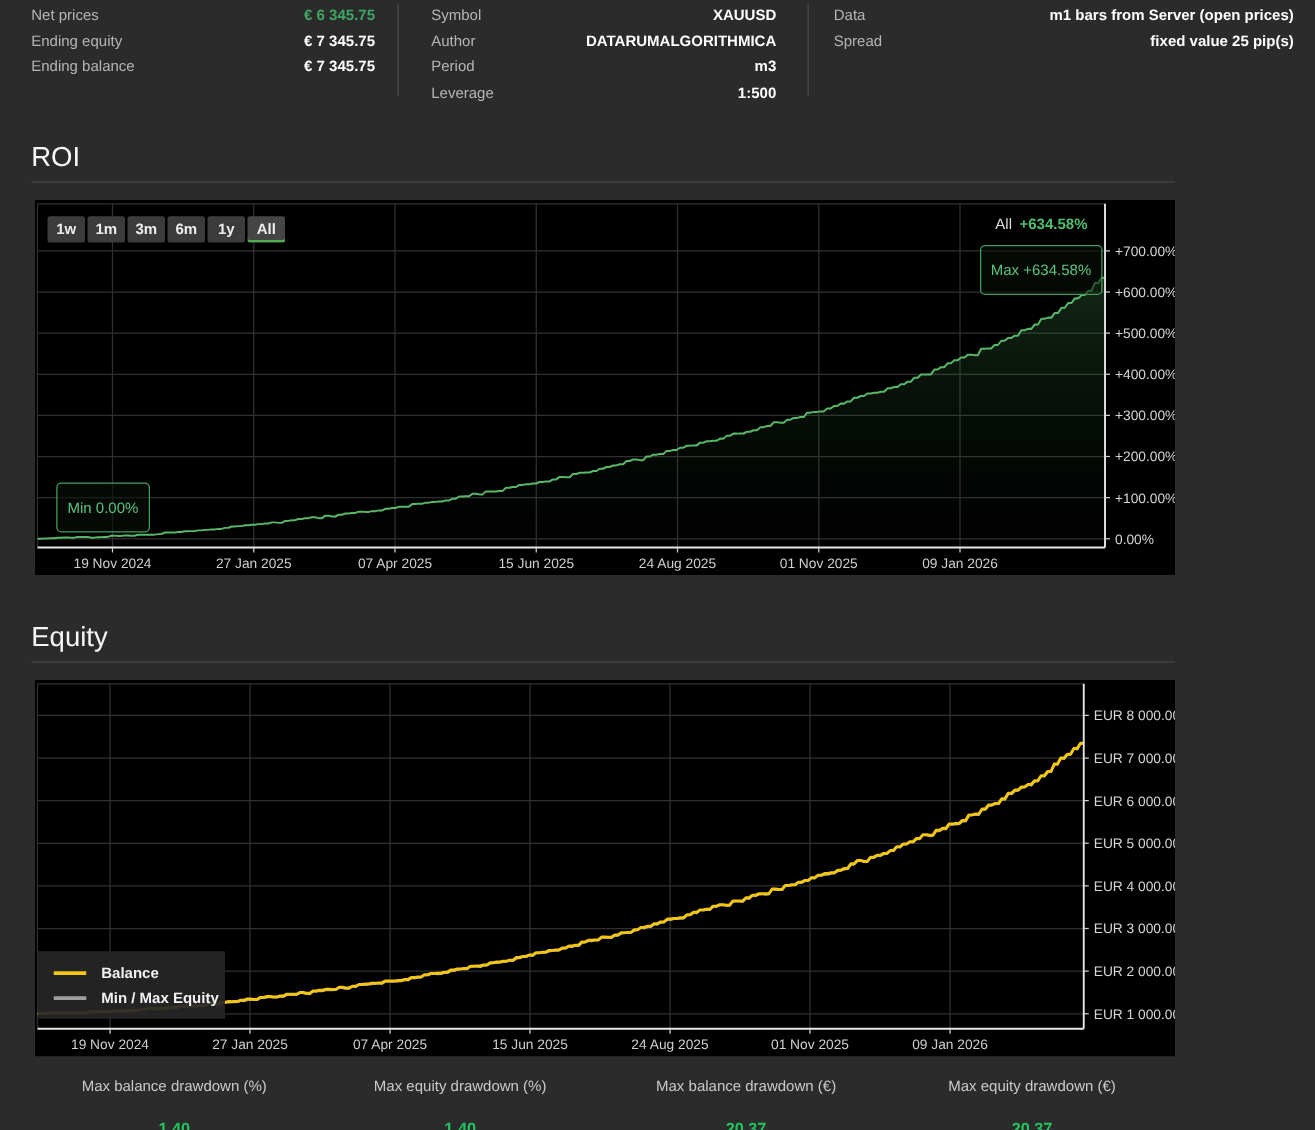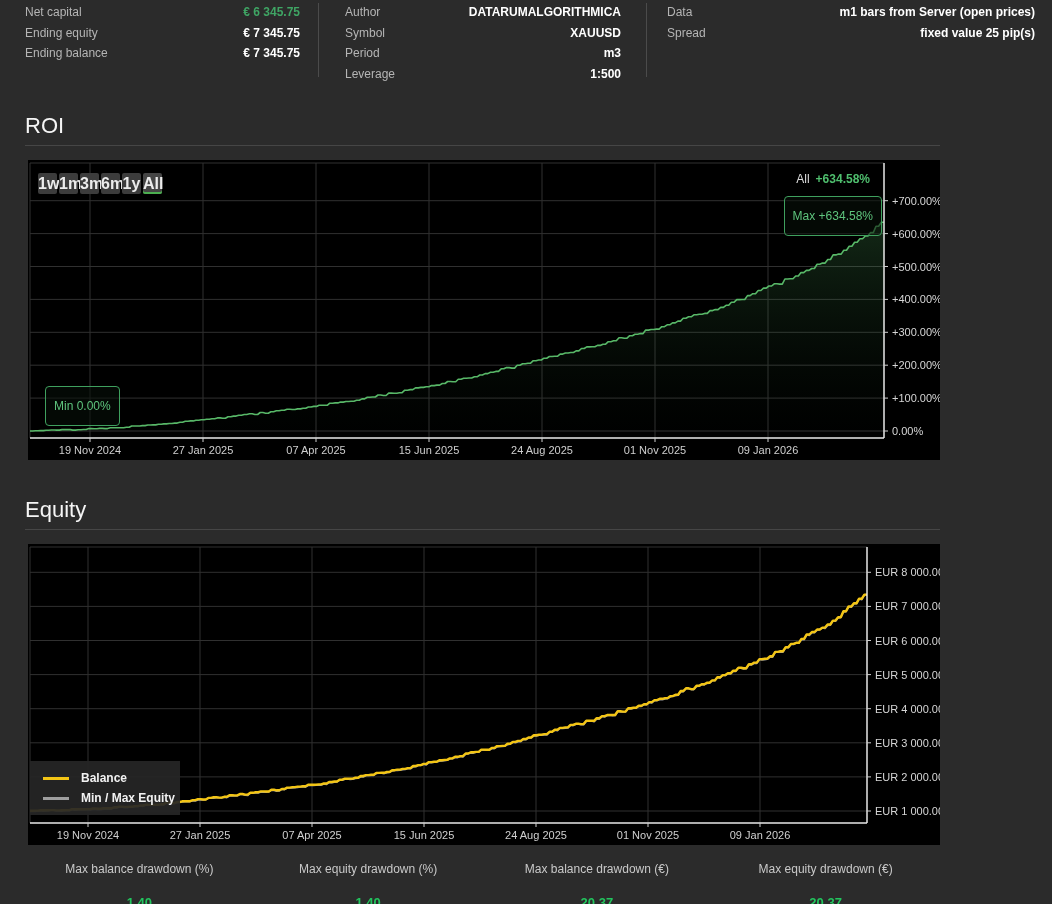--- a/index.html
+++ b/index.html
@@ -25,21 +25,21 @@
   
   .section-title{color:#f5f5f5;font-size:22px;font-weight:400;line-height:26px;margin:29px 0 0 0;}
   .section-title.mt2{margin-top:37px;}
   .rule{border:none;border-top:1px solid #464646;margin:6px 0 14px 0;width:915px;}
   
   .chart-box{position:relative;width:912px;height:300px;background:#000;margin-left:3px;}
   .chart-box.eq{height:301px;}
   .chart-box svg{display:block;position:absolute;left:0;top:0;}
   svg text{font-family:"Liberation Sans",sans-serif;}
   .range-buttons{position:absolute;left:10px;top:13px;display:flex;gap:2px;}
-  .rbtn{width:19px;height:21px;background:#3c3c3c;color:#ececec;font-size:16px;font-weight:700;
+  .rbtn{width:30px;height:21px;background:#3c3c3c;color:#ececec;font-size:12px;font-weight:700;
         text-align:center;line-height:21px;border:none;border-radius:2px;padding:0;cursor:pointer;
         font-family:"Liberation Sans",sans-serif;}
   .rbtn.active{background:#454545;box-shadow:inset 0 -2px 0 #4caf50;}
   .roi-current{position:absolute;top:12px;right:70px;font-size:12px;color:#dcdcdc;}
   .roi-current .val{color:#4fbf6e;font-weight:700;margin-left:6px;}
   .badge{position:absolute;font-size:12px;color:#5ec47d;border:1px solid #3fa05e;border-radius:4px;
          padding:12px 8px;background:rgba(8,16,10,0.55);white-space:nowrap;}
   .badge.max{top:36px;right:58px;}
   .badge.min{left:17px;bottom:34px;}
   .legend{position:absolute;left:2px;bottom:30px;width:150px;background:rgba(38,38,38,0.93);padding:7px 0;}
@@ -53,41 +53,41 @@
   .fvalue{font-size:13px;color:#22c55e;font-weight:700;margin-top:19px;}
 </style>
 </head>
 <body>
 
 <div class="wrap">
 
   <section class="summary">
     <div class="sum-col c1">
         <div class="srow">
-          <span class="slabel">Net capital</span>
+          <span class="slabel">Net prices</span>
           <span class="svalue pos">€ 6 345.75</span>
         </div>
         <div class="srow">
           <span class="slabel">Ending equity</span>
           <span class="svalue">€ 7 345.75</span>
         </div>
         <div class="srow">
           <span class="slabel">Ending balance</span>
           <span class="svalue">€ 7 345.75</span>
         </div>
       </div>
     <div class="vdiv v1"></div>
     <div class="sum-col c2">
         <div class="srow">
+          <span class="slabel">Symbol</span>
+          <span class="svalue">XAUUSD</span>
+        </div>
+        <div class="srow">
           <span class="slabel">Author</span>
           <span class="svalue">DATARUMALGORITHMICA</span>
-        </div>
-        <div class="srow">
-          <span class="slabel">Symbol</span>
-          <span class="svalue">XAUUSD</span>
         </div>
         <div class="srow">
           <span class="slabel">Period</span>
           <span class="svalue">m3</span>
         </div>
         <div class="srow">
           <span class="slabel">Leverage</span>
           <span class="svalue">1:500</span>
         </div>
       </div>

